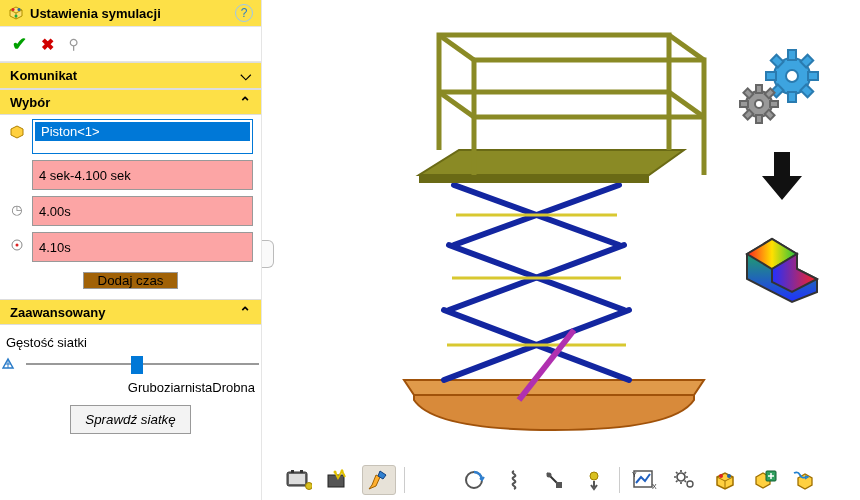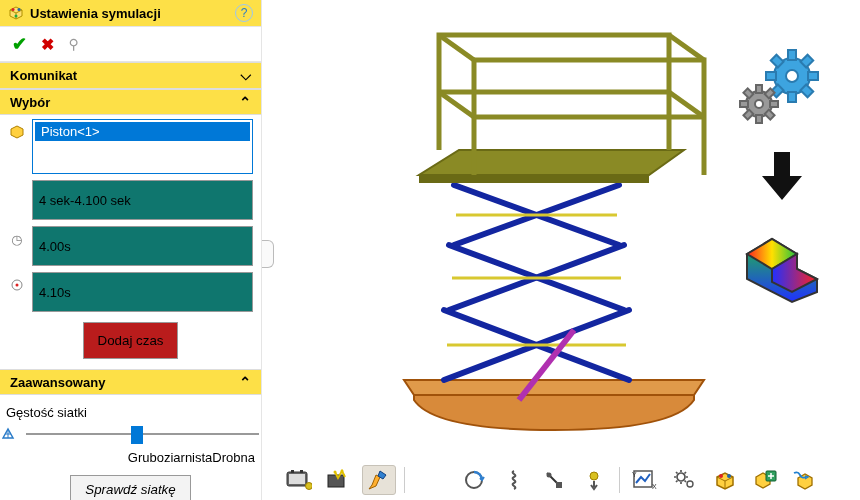--- a/index.html
+++ b/index.html
@@ -16,27 +16,27 @@
   .ok { color:#00a000; font-size:18px; font-weight:bold;}
   .cancel { color:#d00000; font-size:16px; font-weight:bold;}
   .pin { color:#999; font-size:14px;}
 
   .section-hdr { display:flex; align-items:center; justify-content:space-between; background:#fde047; padding:4px 10px; border-top:1px solid #ddd; border-bottom:1px solid #ddd; font-weight:600;}
   .section-hdr .chev { font-size:14px;}
 
   .wybor-body { padding:4px 8px 0 8px;}
   .selrow { display:flex; align-items:flex-start; gap:6px; margin-bottom:6px;}
   .selrow .ic { width:18px; height:18px; display:flex;align-items:center;justify-content:center; margin-top:4px;}
-  .selbox { flex:1; border:1px solid #0078d7; height:55px; padding:2px; background:#fff;}
+  .selbox { flex:1; border:1px solid #0078d7; height:35px; padding:2px; background:#fff;}
   .selitem { background:#0078d7; color:#fff; padding:2px 6px;}
 
-  .textbox { flex:1; border:1px solid #999; height:40px; padding:12px 6px; background:#0f766e; display:flex; align-items:center;}
+  .textbox { flex:1; border:1px solid #999; height:30px; padding:12px 6px; background:#fca5a5; display:flex; align-items:center;}
 
   .addbtn-wrap{ display:flex; justify-content:center; padding:4px 0 10px 0;}
-  .addbtn { border:1px solid #999; background:#b91c1c; padding:10px 14px;}
+  .addbtn { border:1px solid #999; background:#a16207; padding:0 14px;}
 
   .adv-body{ padding:6px 2px;}
   .adv-label{ margin:4px 0 4px 4px;}
   .sliderrow{ display:flex; align-items:center; gap:8px; margin:4px 0;}
   .slider{ flex:1; position:relative; height:20px;}
   .slider .track{ position:absolute; left:0; right:0; top:9px; height:2px; background:#999;}
   .slider .thumb{ position:absolute; top:2px; width:12px; height:18px; background:#0078d7; left:45%;}
   .slider-ends{ display:flex; justify-content:flex-end; margin:6px 4px 10px 4px;}
   .checkbtn{ display:flex; justify-content:center;}
   .checkbtn button{ border:1px solid #999; background:#f3f3f3; padding:6px 14px;font-style:italic;}

